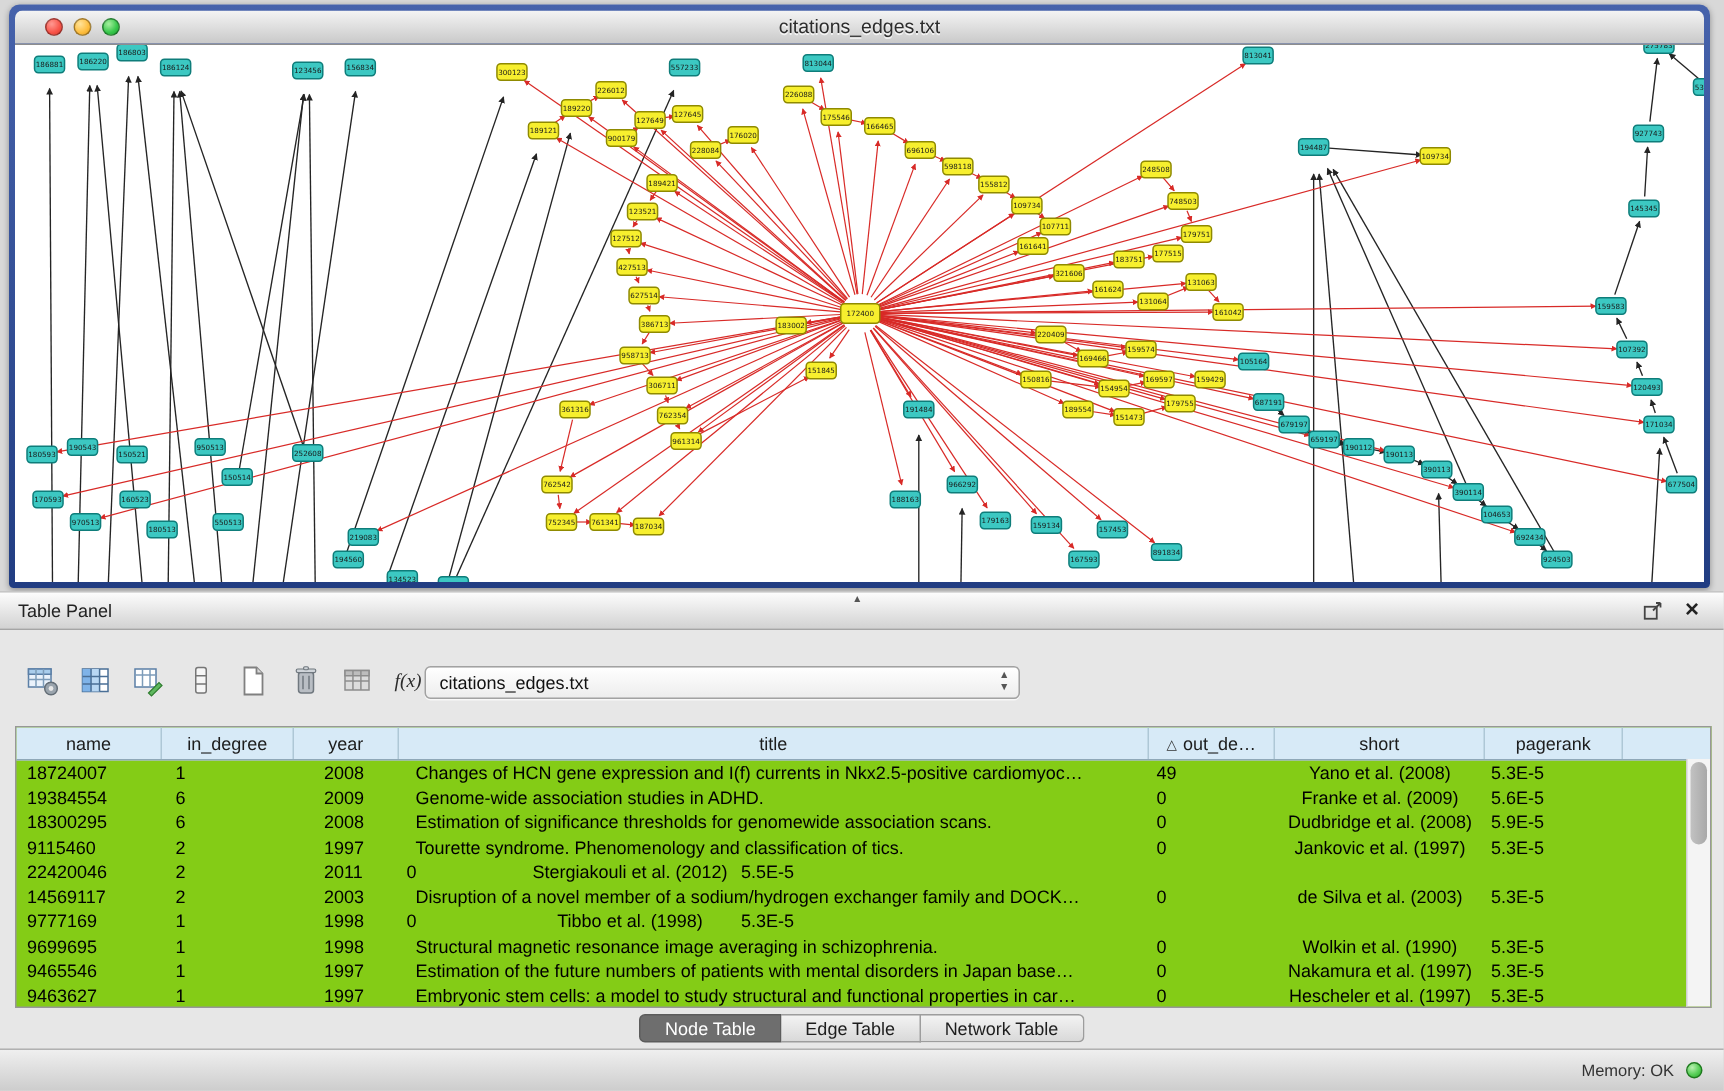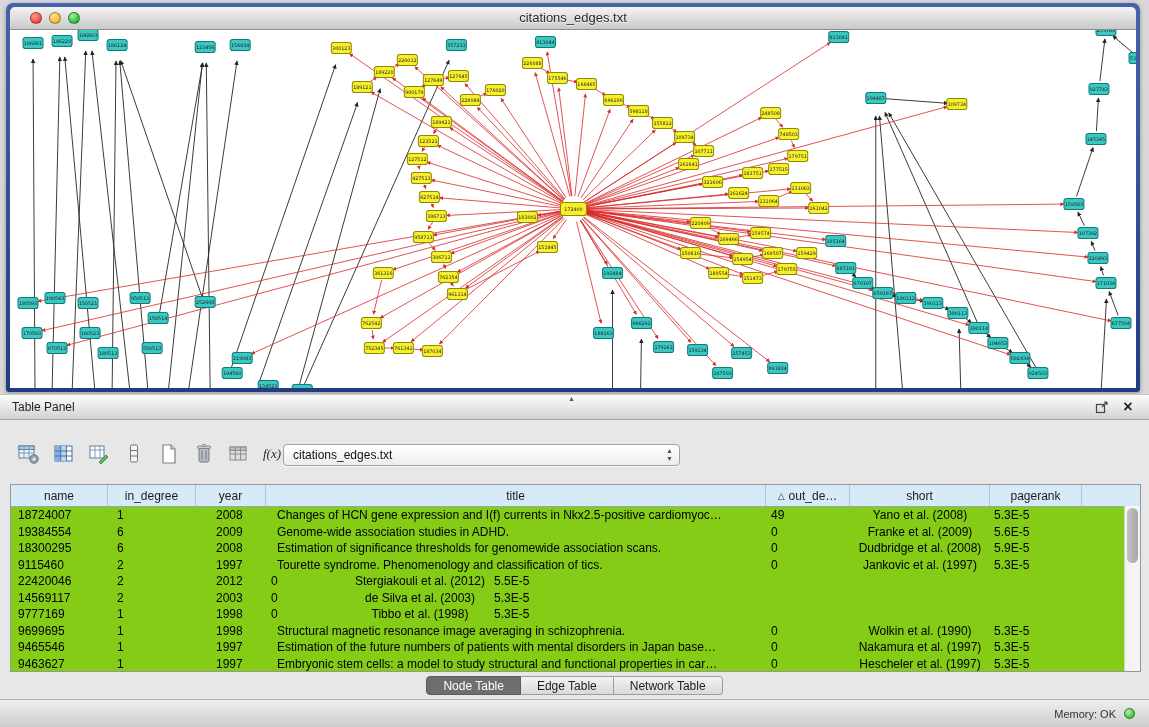--- a/index.html
+++ b/index.html
@@ -658,29 +658,30 @@
           <div class="cell col-in_degree">2</div>
           <div class="cell col-year">1997</div>
           <div class="cell col-title">Tourette syndrome. Phenomenology and classification of tics.</div>
           <div class="cell col-out_degree">0</div>
           <div class="cell col-short">Jankovic et al. (1997)</div>
           <div class="cell col-pagerank">5.3E-5</div>
         </div>
         <div class="trow">
           <div class="cell col-name">22420046</div>
           <div class="cell col-in_degree">2</div>
-          <div class="cell col-year">2012</div>
+          <div class="cell col-year">2011</div>
           <div class="cell col-out_degree">0</div>
           <div class="cell col-short">Stergiakouli et al. (2012)</div>
           <div class="cell col-pagerank">5.5E-5</div>
         </div>
         <div class="trow">
           <div class="cell col-name">14569117</div>
           <div class="cell col-in_degree">2</div>
           <div class="cell col-year">2003</div>
+          <div class="cell col-title">Disruption of a novel member of a sodium/hydrogen exchanger family and DOCK…</div>
           <div class="cell col-out_degree">0</div>
           <div class="cell col-short">de Silva et al. (2003)</div>
           <div class="cell col-pagerank">5.3E-5</div>
         </div>
         <div class="trow">
           <div class="cell col-name">9777169</div>
           <div class="cell col-in_degree">1</div>
           <div class="cell col-year">1998</div>
           <div class="cell col-out_degree">0</div>
           <div class="cell col-short">Tibbo et al. (1998)</div>

